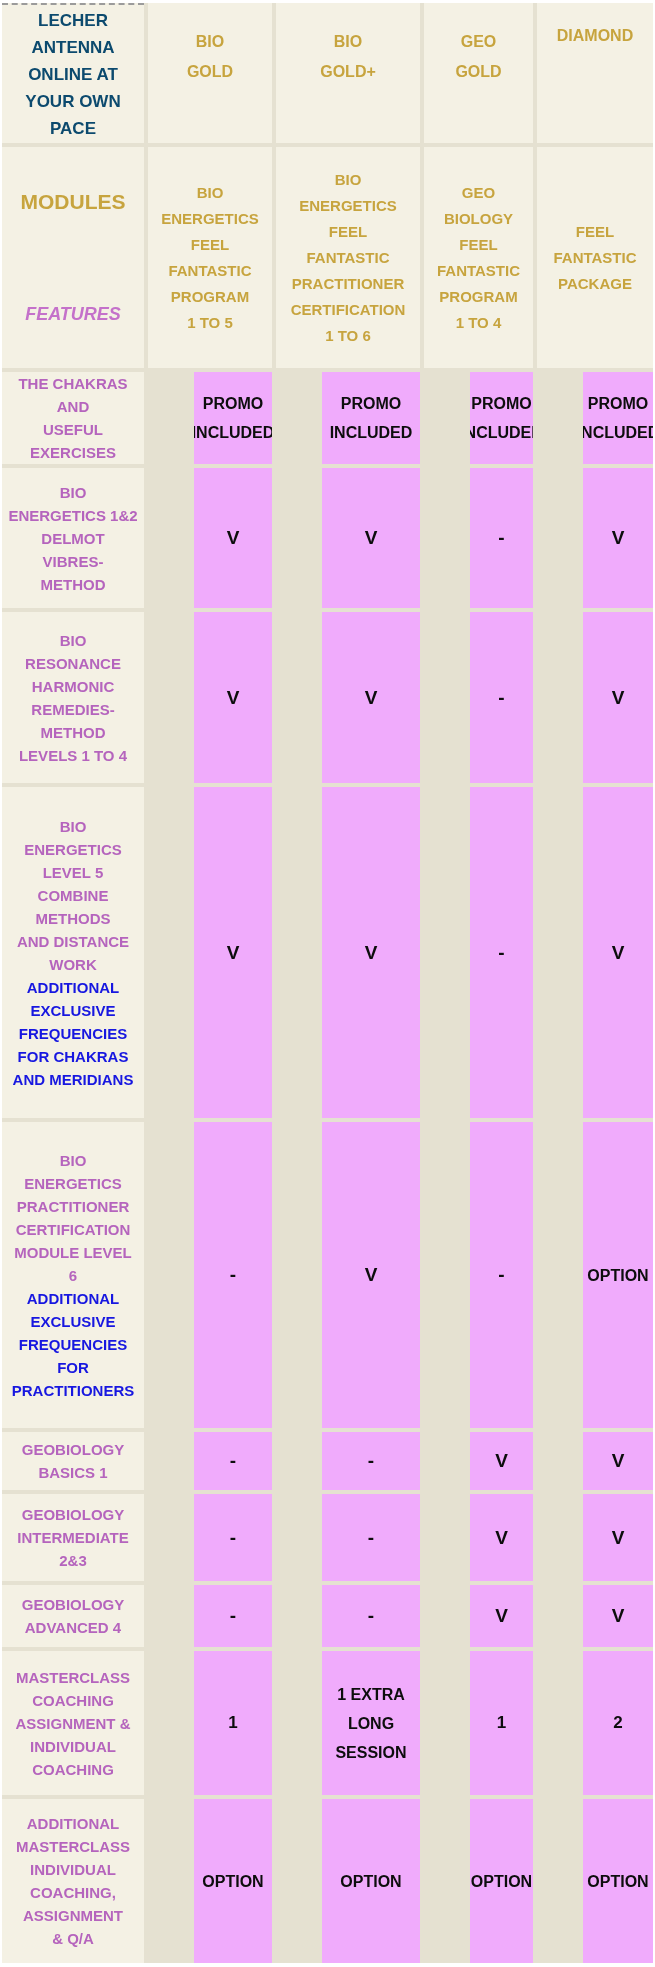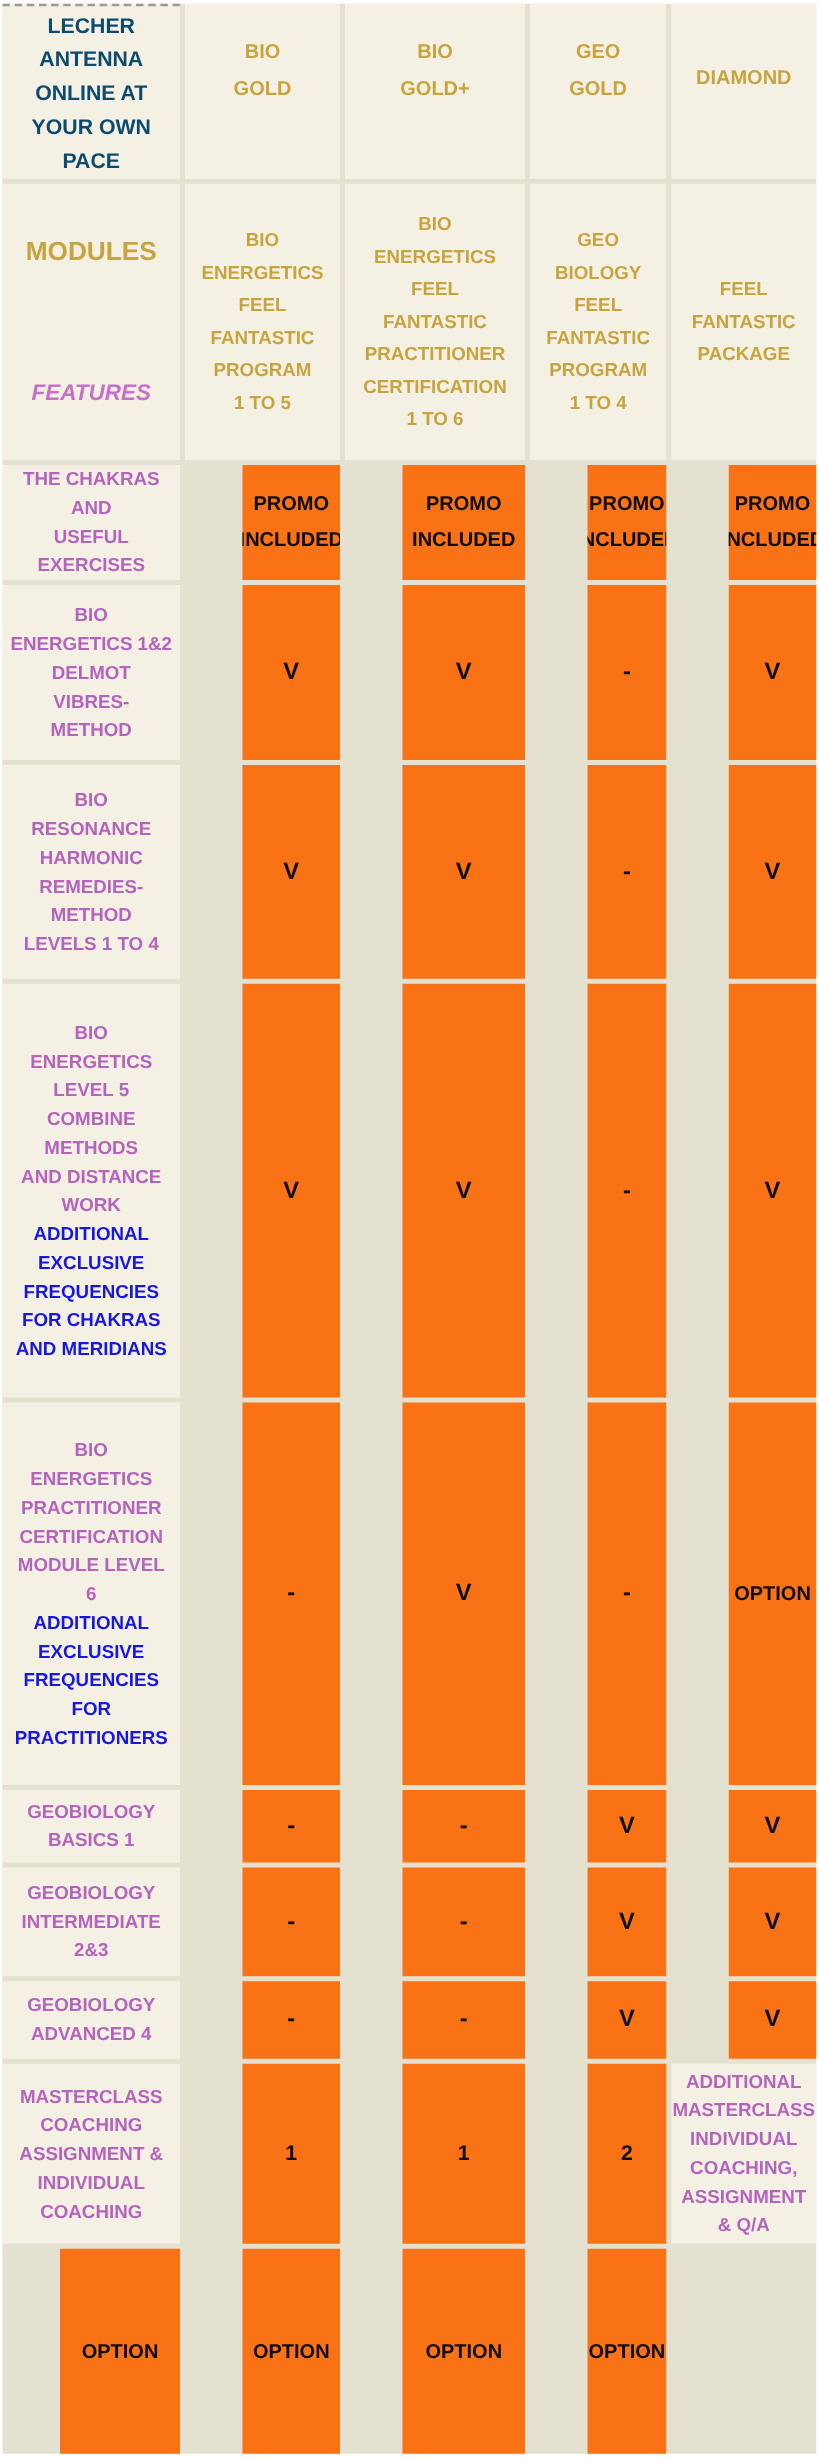--- a/index.html
+++ b/index.html
@@ -15,30 +15,30 @@
     gap:4px;
     background:var(--line,#e5e1d1);
     width:651px;
   }
   .cell{
     display:flex;align-items:center;justify-content:center;
     text-align:center;white-space:pre-line;overflow:hidden;
     box-sizing:border-box;
   }
   .head{background:var(--cream,#f4f1e4);}
-  .val{background:#f97316;color:#0d0d0d;margin-left:46px;}
+  .val{background:#f0abfc;color:#0d0d0d;margin-left:46px;}
   .corner{
     color:#0c4a6e;font-size:17px;line-height:27px;font-weight:700;
     border-top:2px dashed #9b9b9b;
   }
   .plan{
     color:var(--gold,#c7a43e);font-weight:700;font-size:16px;line-height:30px;
     align-items:flex-start;padding-top:24px;
   }
-  .plan-diamond{padding-top:45px;}
+  .plan-diamond{padding-top:18px;}
   .module{color:var(--gold,#c7a43e);font-weight:700;font-size:15px;line-height:26px;}
   .mf{flex-direction:column;gap:82px;}
   .mf-modules{color:var(--gold,#c7a43e);font-weight:700;font-size:21px;line-height:30px;}
   .mf-features{color:var(--features,#c471ca);font-weight:700;font-size:18px;line-height:30px;font-style:italic;}
   .feat{
     background:var(--cream,#f4f1e4);color:var(--purple,#b564bd);
     font-weight:700;font-size:15px;line-height:23px;
     flex-direction:column;padding:2px;
   }
   .feat .extra{display:block;color:var(--blue,#1717e0);}
@@ -183,20 +183,23 @@
     <div class="cell val mark">-</div>
     <div class="cell val mark">V</div>
     <div class="cell val mark">V</div>
 
     <div class="cell feat">MASTERCLASS
 COACHING
 ASSIGNMENT &amp;
 INDIVIDUAL
 COACHING</div>
     <div class="cell val num">1</div>
+    <div class="cell val txt">1 EXTRA
+LONG
+SESSION</div>
     <div class="cell val num">1</div>
     <div class="cell val num">2</div>
 
     <div class="cell feat">ADDITIONAL
 MASTERCLASS
 INDIVIDUAL
 COACHING,
 ASSIGNMENT
 &amp; Q/A</div>
     <div class="cell val txt">OPTION</div>

